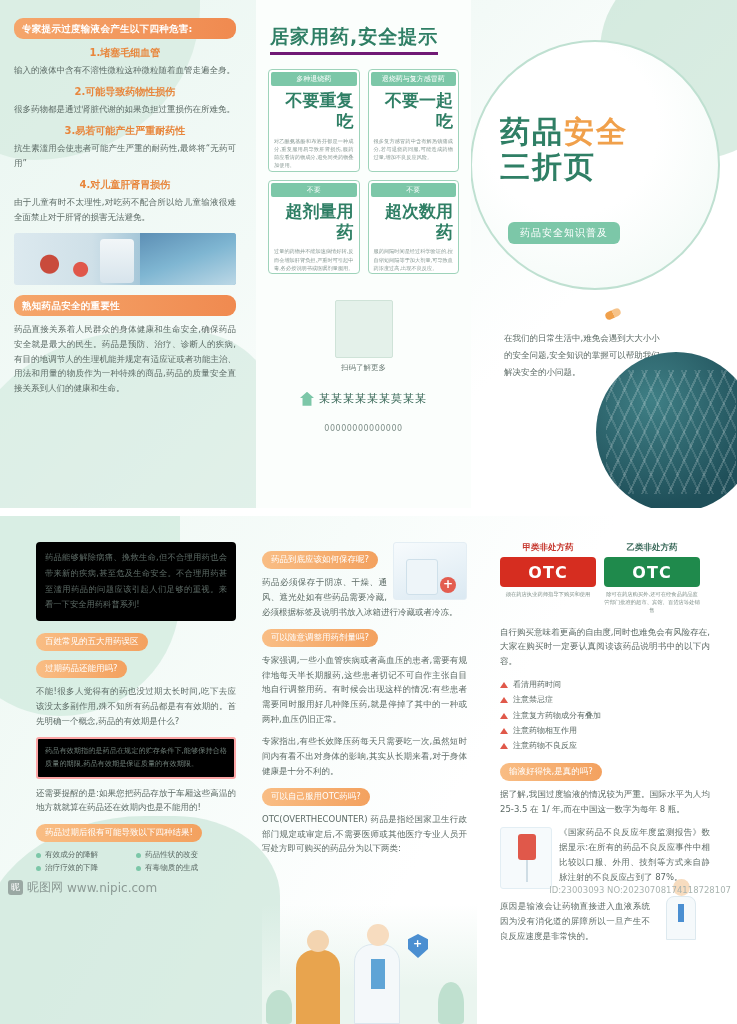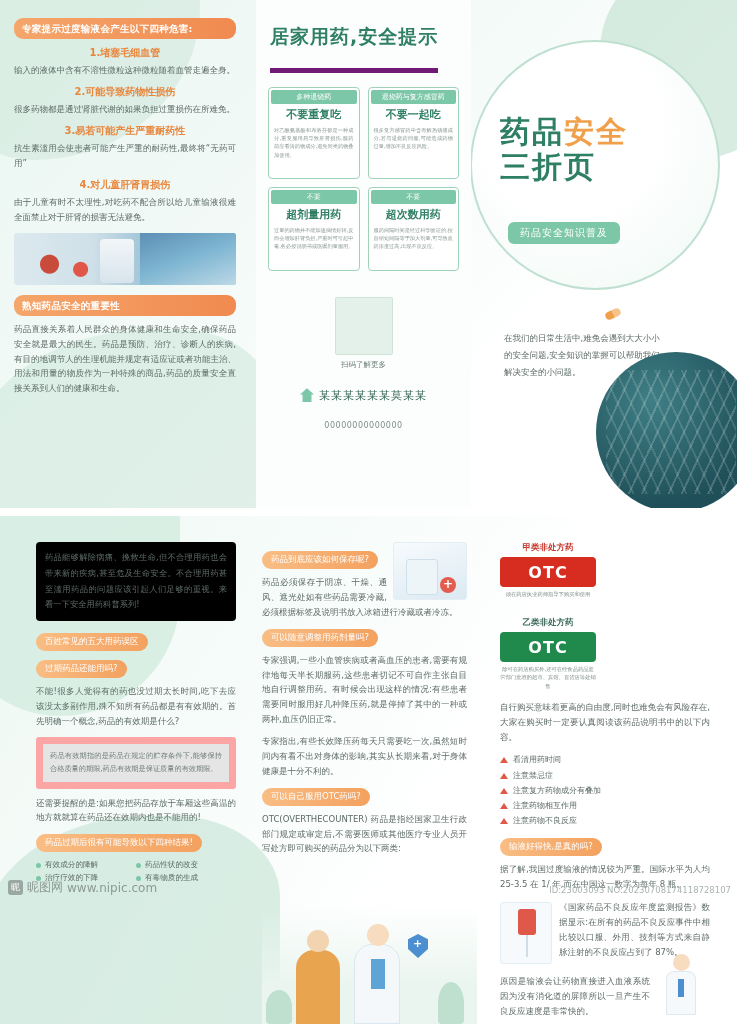--- a/index.html
+++ b/index.html
@@ -82,36 +82,36 @@
   
   .col-mid {
     position: absolute; left: 256px; top: 0px; width: 215px; height: 508px;
     background: #fbfefc;
   }
   .mid-title {
     font-size: 19px; font-weight: bold; color: #2f7f65;
     margin: 24px 0 0 14px; letter-spacing: 1px;
   }
   .mid-title .u {
-    display: inline-block; border-bottom: 5px solid #701a75; padding-bottom: 18px;
+    display: inline-block; border-bottom: 3px solid #701a75; padding-bottom: 2px;
   }
   .cardgrid {
     display: grid; grid-template-columns: 1fr 1fr; gap: 8px;
     margin: 14px 12px 0 12px;
   }
   .gcard {
     border: 1px solid #9ed3ba; border-radius: 4px; background: #fff;
-    padding: 4px 5px 19px;
+    padding: 4px 5px 1px;
   }
   .gcard-h {
     background: #7cc7a8; color: #fff; font-size: 7px; text-align: center;
     border-radius: 2px; padding: 2px 0; margin: -2px -3px 4px;
   }
   .gcard-t {
-    color: #2f7f65; font-size: 11px; font-weight: bold; text-align: center;
+    color: #2f7f65; font-size: 17px; font-weight: bold; text-align: right;
     line-height: 1.25; margin-bottom: 4px;
   }
   .gcard-b {
     font-size: 5.2px; color: #8a9a95; line-height: 1.6; text-align: justify;
   }
   .qr-wrap { text-align: center; margin-top: 26px; }
   .qr-box {
     width: 58px; height: 58px; margin: 0 auto;
     border: 1px solid #cfe3d8; background: #e4f1ea; border-radius: 2px;
   }
@@ -183,21 +183,21 @@
   .quote-box {
     background: #000000; border-radius: 4px; padding: 8px 9px;
     font-size: 8.3px; color: #5d6b66; line-height: 1.9; text-align: justify;
   }
   .bb-faq-q {
     background: linear-gradient(90deg,#f9bd84,#f3a15f); color: #fff;
     font-size: 8.5px; border-radius: 9px; padding: 3px 9px; margin-top: 9px;
     display: inline-block;
   }
   .bb-note {
-    border: 7px solid #fca5a5; border-radius: 3px; background: #e5e5e5;
+    border: 2px solid #fca5a5; border-radius: 3px; background: #000000;
     padding: 6px 7px; font-size: 7.2px; color: #6f7f79; line-height: 1.8;
     margin-top: 8px; text-align: justify;
   }
   .bullet-grid {
     display: grid; grid-template-columns: 1fr 1fr; gap: 3px 0; margin-top: 8px;
   }
   .bullet {
     font-size: 7.6px; color: #5d6b66; display: flex; align-items: center; gap: 4px;
   }
   .bullet i { width: 5px; height: 5px; border-radius: 50%; background: #7cc7a8; display: inline-block; flex: none; }
@@ -234,21 +234,21 @@
     background: #4b8fd1; clip-path: polygon(50% 0,100% 22%,100% 62%,50% 100%,0 62%,0 22%);
   }
   .ds-shield:after { content:"+"; position:absolute; left:5px; top:3px; color:#fff; font-size:11px; font-weight:bold; }
   .ds-plant {
     position: absolute; bottom: 0; width: 26px; height: 34px;
     background: #bfe0cf; border-radius: 50% 50% 4px 4px;
   }
   .ds-p1 { left: 4px; } .ds-p2 { left: 176px; height: 42px; }
 
   .bcol3 { position: absolute; left: 500px; top: 26px; width: 210px; }
-  .otc-row { display: flex; gap: 19px; flex-direction: column; }
+  .otc-row { display: flex; gap: 8px; }
   .otc-card { width: 96px; }
   .otc-h { font-size: 8.5px; color: #3b6a5b; font-weight: bold; text-align: center; margin-bottom: 3px; }
   .otc-h.red { color: #c6372d; }
   .otc-badge {
     height: 30px; border-radius: 4px; color: #fff; font-weight: bold;
     font-size: 16px; letter-spacing: 1px; display: flex; align-items: center; justify-content: center;
   }
   .otc-red { background: #d62d20; }
   .otc-green { background: #1f8a4c; }
   .otc-cap { font-size: 5.3px; color: #7f8f89; line-height: 1.55; margin-top: 3px; text-align: center; }

